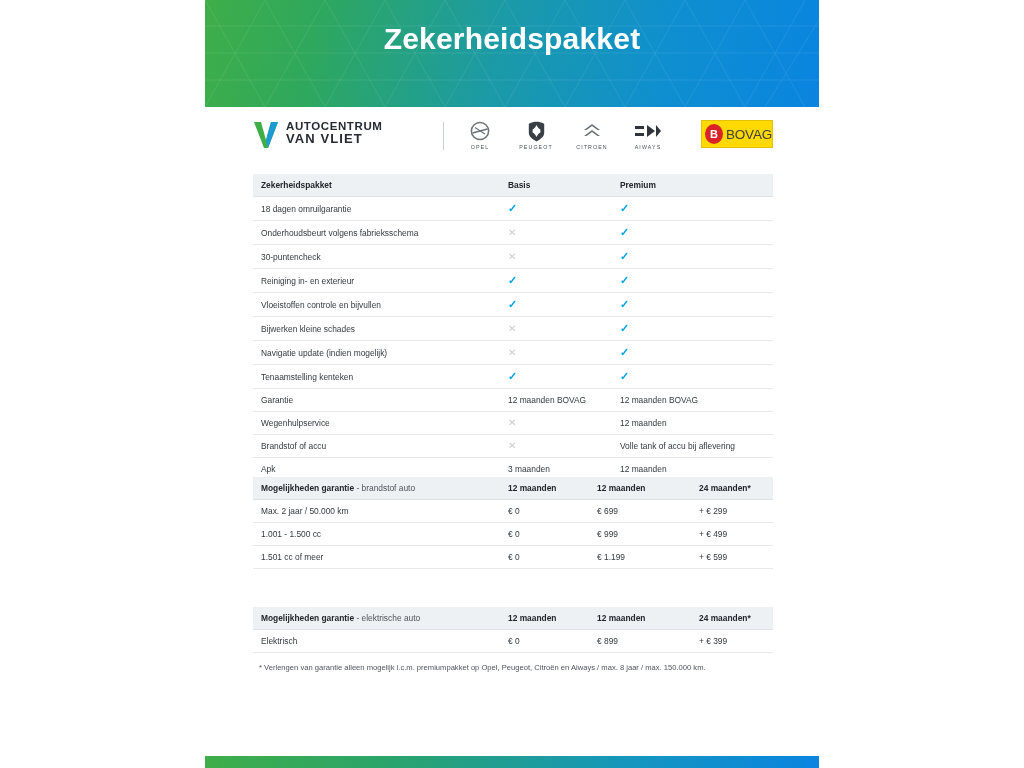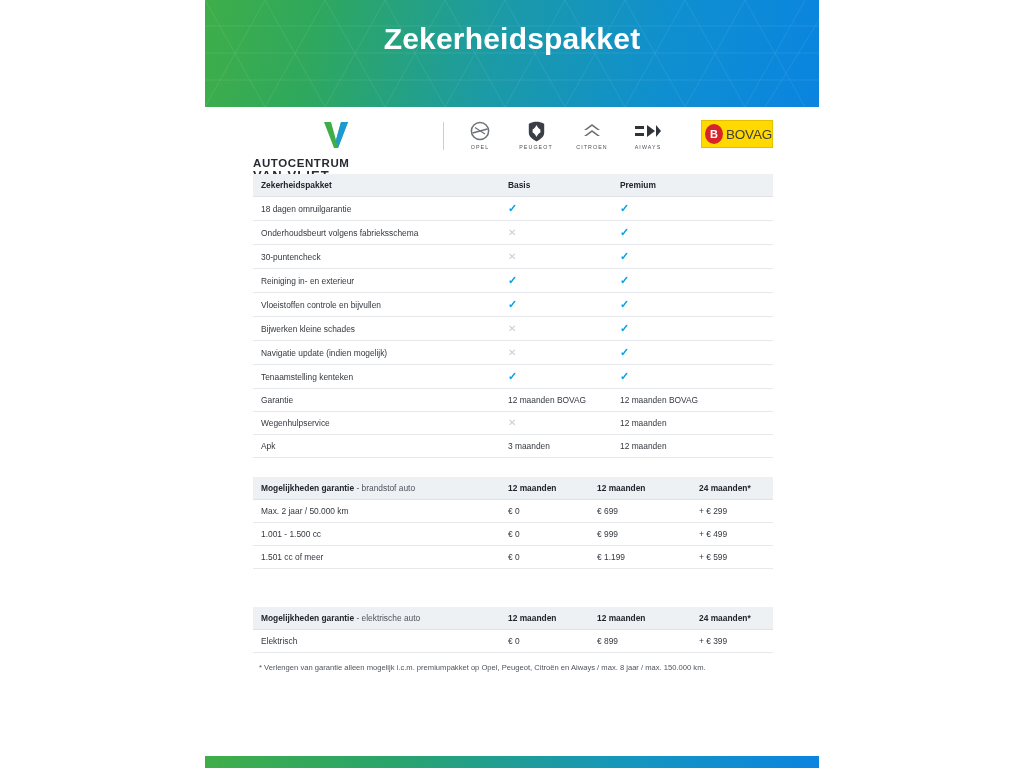--- a/index.html
+++ b/index.html
@@ -59,21 +59,21 @@
   }
 
   
   .logo-row {
     position: absolute;
     left: 253px; top: 120px;
     width: 520px; height: 36px;
   }
   .vv-logo {
     position: absolute; left: 0; top: 0;
-    display: flex; align-items: flex-end; gap: 7px; flex-direction: column;
+    display: flex; align-items: flex-start; gap: 7px;
   }
   .vv-mark { width: 26px; height: 30px; }
   .vv-text {
     line-height: 1.05;
     color: #262b33;
     font-weight: bold;
     font-size: 11.5px;
     letter-spacing: .6px;
   }
   .vv-text .l2 { font-size: 13px; letter-spacing: 1.1px; }
@@ -312,20 +312,25 @@
           <td>Garantie</td>
           <td>12 maanden BOVAG</td>
           <td>12 maanden BOVAG</td>
         </tr>
         <tr>
           <td>Wegenhulpservice</td>
           <td><span class="cross">✕</span></td>
           <td>12 maanden</td>
         </tr>
         <tr>
+          <td>Brandstof of accu</td>
+          <td><span class="cross">✕</span></td>
+          <td>Volle tank of accu bij aflevering</td>
+        </tr>
+        <tr>
           <td>Apk</td>
           <td>3 maanden</td>
           <td>12 maanden</td>
         </tr>
       </tbody>
   </table>
 
   <table class="tbl t2">
     <colgroup>
         <col class="g-feature">

